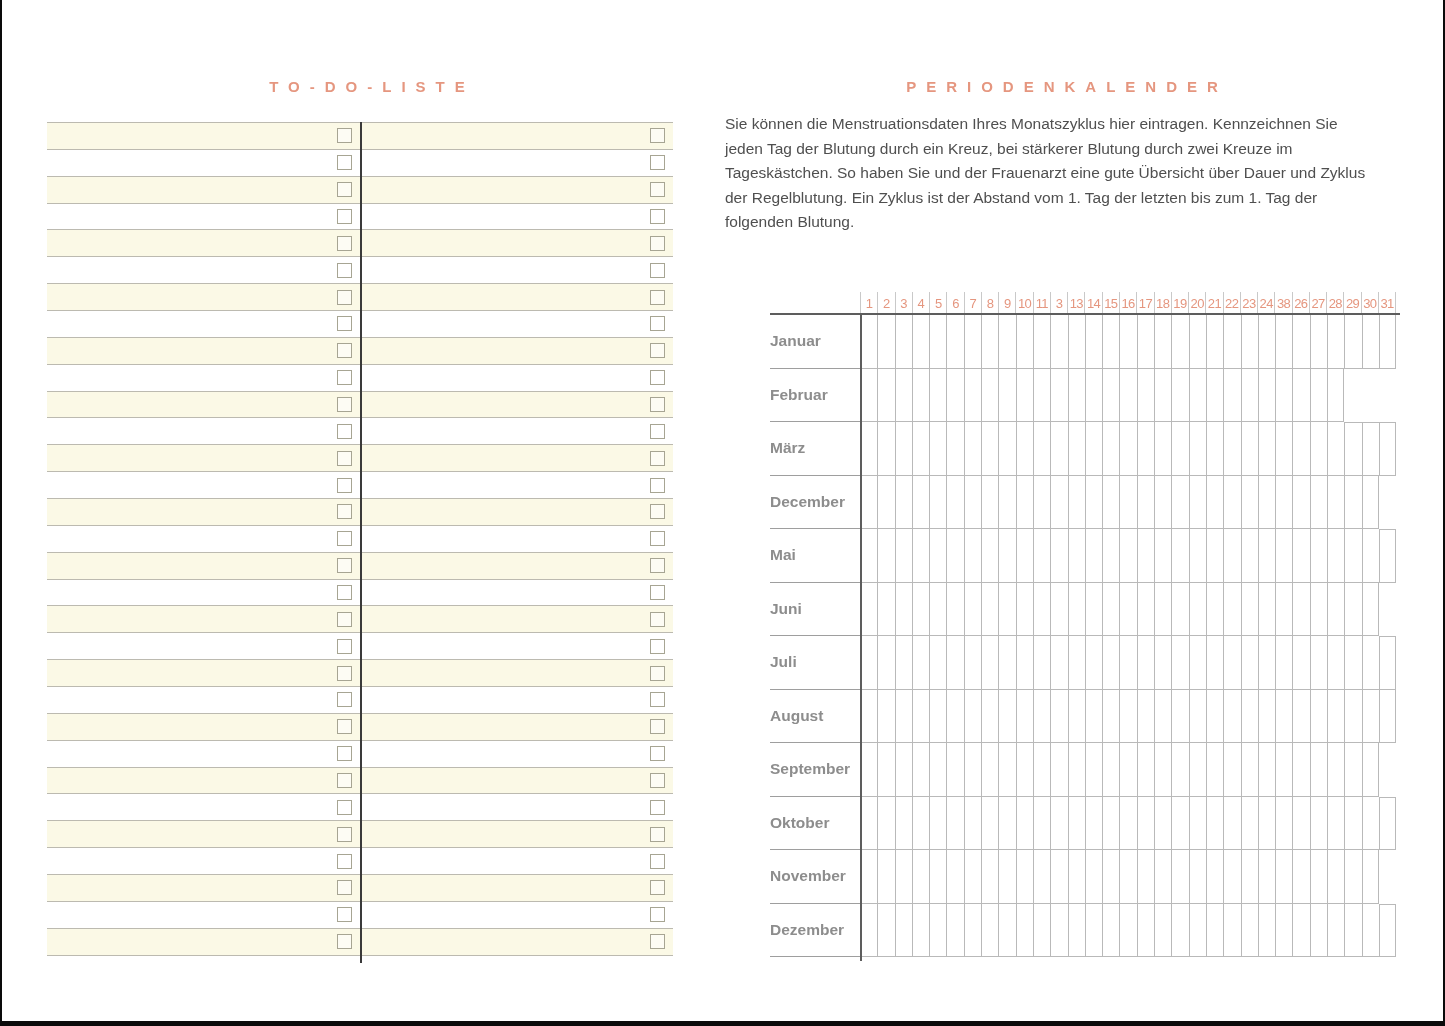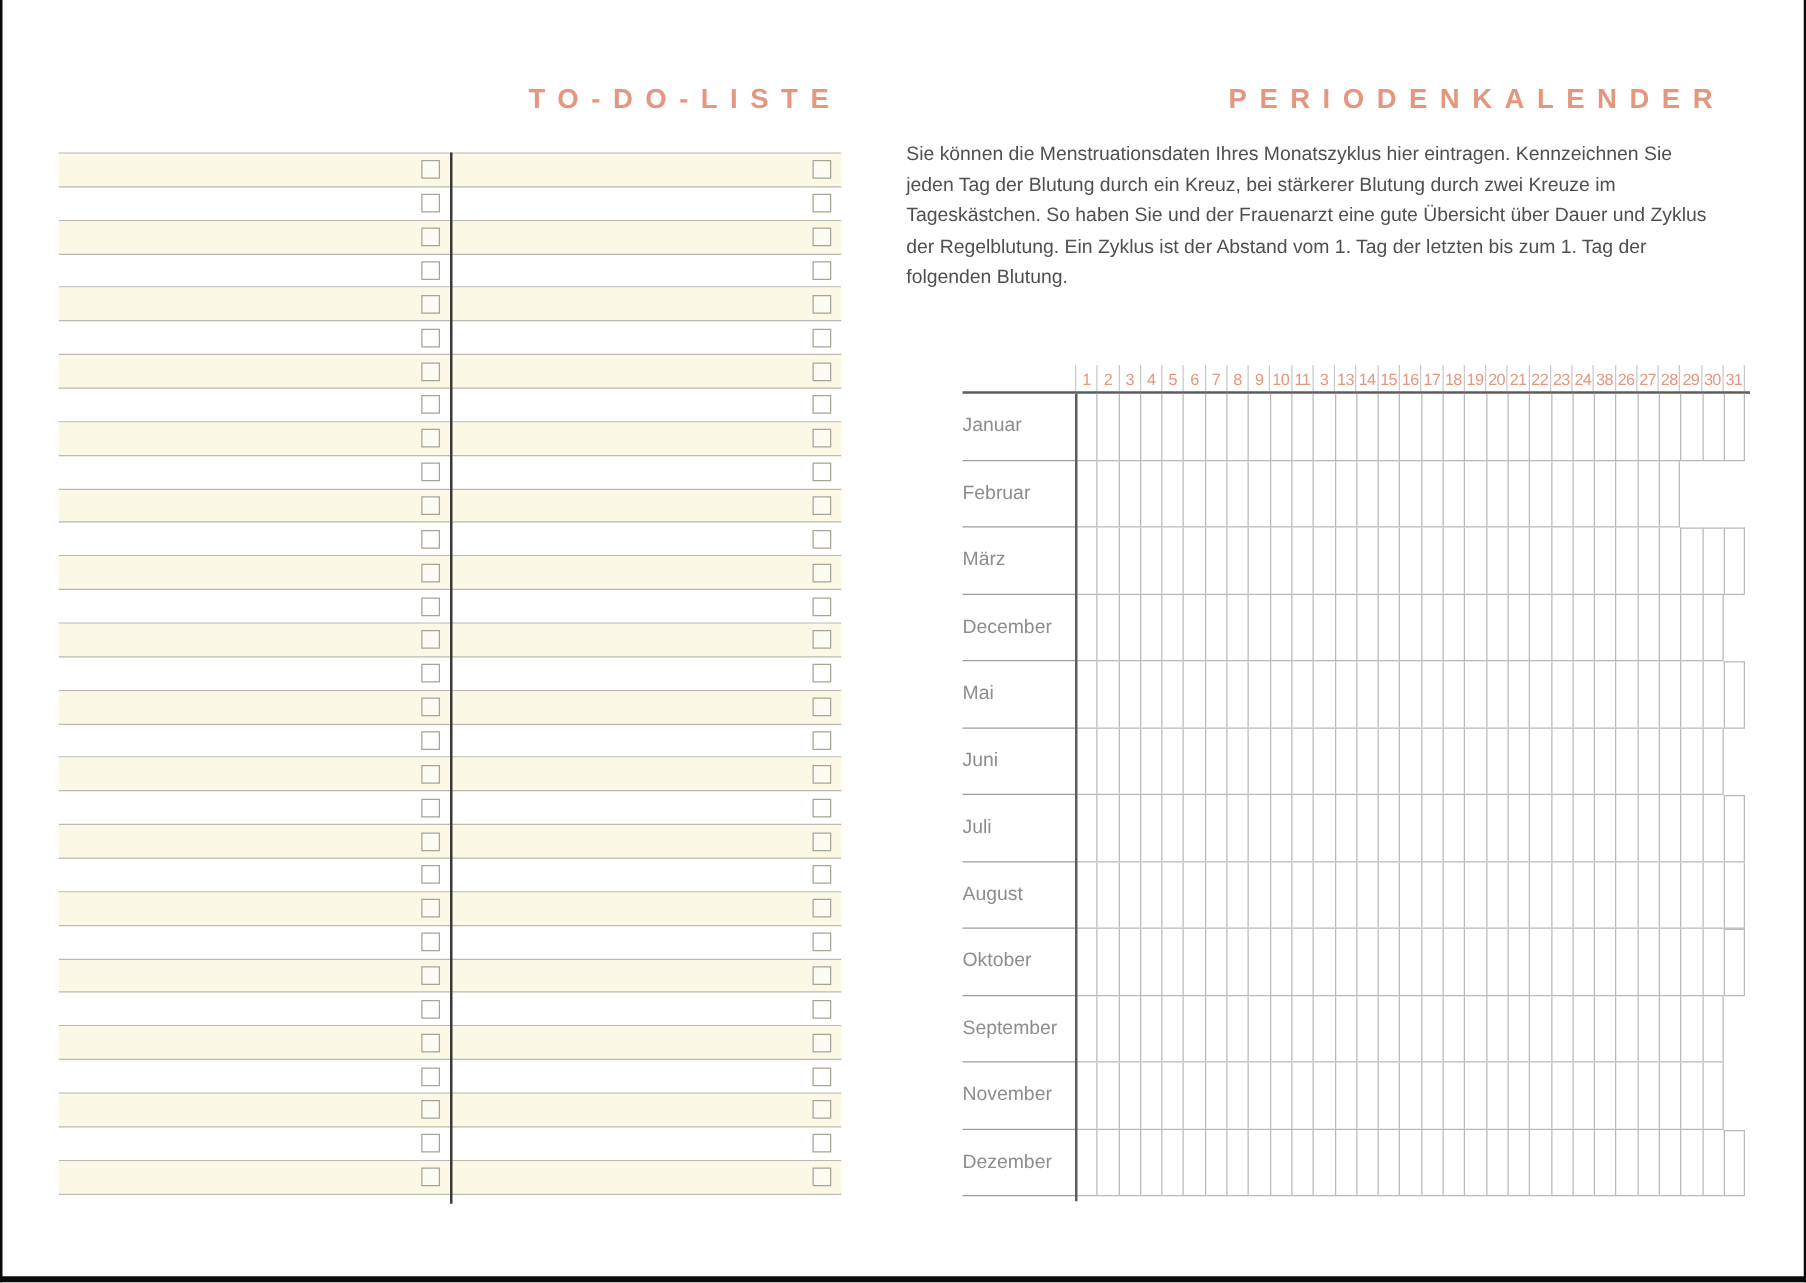--- a/index.html
+++ b/index.html
@@ -12,22 +12,22 @@
     --textgray:#4f4f4f;
   }
   html,body{margin:0;padding:0;background:#ffffff;}
   .page{
     position:relative;width:1445px;height:1026px;background:#ffffff;
     font-family:"Liberation Sans",sans-serif;box-sizing:border-box;
     border-left:2px solid #0a0a0a;border-right:2px solid #0a0a0a;border-bottom:5px solid #0a0a0a;
     overflow:hidden;
   }
   .section-title{
-    position:absolute;top:66px;margin:0;font-weight:bold;font-size:22px;
-    letter-spacing:10px;color:var(--accent);text-align:right;white-space:nowrap;
+    position:absolute;top:66px;margin:12px;font-weight:bold;font-size:15px;
+    letter-spacing:10px;color:var(--accent);text-align:center;white-space:nowrap;
   }
   .todo-title{left:45px;width:626px;}
   .period-title{left:728px;width:650px;}
 
   
   .todo-list{position:absolute;left:45px;top:122px;width:626px;border-top:1px solid var(--line);}
   .todo-row{display:flex;height:26.87px;box-sizing:border-box;border-bottom:1px solid var(--line);}
   .todo-row.stripe{background:var(--stripe);}
   .todo-cell{width:50%;box-sizing:border-box;display:flex;align-items:center;justify-content:flex-end;padding-right:8px;}
   .checkbox{width:15px;height:15px;box-sizing:border-box;border:1px solid #a7a593;background:rgba(255,255,255,.55);}
@@ -40,21 +40,21 @@
   }
   .calendar{position:absolute;left:768px;top:292px;width:630px;}
   .day-row{display:flex;margin-left:90px;width:536.3px;box-sizing:border-box;align-items:flex-end;border-right:1px solid #c9c9c9;}
   .day-num{
     width:17.297px;box-sizing:border-box;border-left:1px solid #c9c9c9;
     text-align:center;font-size:13px;height:21px;line-height:24px;
     color:var(--accent);letter-spacing:-0.6px;overflow:hidden;
   }
   .month-grid{position:relative;border-top:2px solid var(--darkline);}
   .grid-spine{position:absolute;left:90px;top:0;width:2px;height:646px;background:var(--darkline);}
-  .mrow{display:flex;height:53.5px;box-sizing:border-box;}
+  .mrow{display:flex;height:53.5px;box-sizing:border-box;font-weight:bold;}
   .mlabel{
     width:90px;box-sizing:border-box;border-bottom:1px solid #9e9e9e;
     display:flex;align-items:center;font-size:15.5px;color:var(--labelgray);
   }
   .mcells{display:flex;box-sizing:border-box;border-bottom:1px solid var(--grid);}
   .mcell{width:17.297px;box-sizing:border-box;border-left:1px solid var(--grid);}
   .mcell:last-child{border-right:1px solid var(--grid);}
   .mcell.topline{border-top:1px solid var(--grid);}
 </style>
 </head>
@@ -634,20 +634,55 @@
               <div class="mcell"></div>
               <div class="mcell"></div>
               <div class="mcell"></div>
               <div class="mcell"></div>
               <div class="mcell"></div>
               <div class="mcell"></div>
               <div class="mcell"></div>
             </div>
           </div>
           <div class="mrow">
+            <div class="mlabel">September</div>
+            <div class="mcells">
+              <div class="mcell"></div>
+              <div class="mcell"></div>
+              <div class="mcell"></div>
+              <div class="mcell"></div>
+              <div class="mcell"></div>
+              <div class="mcell"></div>
+              <div class="mcell"></div>
+              <div class="mcell"></div>
+              <div class="mcell"></div>
+              <div class="mcell"></div>
+              <div class="mcell"></div>
+              <div class="mcell"></div>
+              <div class="mcell"></div>
+              <div class="mcell"></div>
+              <div class="mcell"></div>
+              <div class="mcell"></div>
+              <div class="mcell"></div>
+              <div class="mcell"></div>
+              <div class="mcell"></div>
+              <div class="mcell"></div>
+              <div class="mcell"></div>
+              <div class="mcell"></div>
+              <div class="mcell"></div>
+              <div class="mcell"></div>
+              <div class="mcell"></div>
+              <div class="mcell"></div>
+              <div class="mcell"></div>
+              <div class="mcell"></div>
+              <div class="mcell"></div>
+              <div class="mcell"></div>
+            </div>
+          </div>
+          <div class="mrow">
             <div class="mlabel">Oktober</div>
             <div class="mcells">
               <div class="mcell"></div>
               <div class="mcell"></div>
               <div class="mcell"></div>
               <div class="mcell"></div>
               <div class="mcell"></div>
               <div class="mcell"></div>
               <div class="mcell"></div>
               <div class="mcell"></div>
@@ -667,55 +702,20 @@
               <div class="mcell"></div>
               <div class="mcell"></div>
               <div class="mcell"></div>
               <div class="mcell"></div>
               <div class="mcell"></div>
               <div class="mcell"></div>
               <div class="mcell"></div>
               <div class="mcell"></div>
               <div class="mcell"></div>
               <div class="mcell topline"></div>
-            </div>
-          </div>
-          <div class="mrow">
-            <div class="mlabel">September</div>
-            <div class="mcells">
-              <div class="mcell"></div>
-              <div class="mcell"></div>
-              <div class="mcell"></div>
-              <div class="mcell"></div>
-              <div class="mcell"></div>
-              <div class="mcell"></div>
-              <div class="mcell"></div>
-              <div class="mcell"></div>
-              <div class="mcell"></div>
-              <div class="mcell"></div>
-              <div class="mcell"></div>
-              <div class="mcell"></div>
-              <div class="mcell"></div>
-              <div class="mcell"></div>
-              <div class="mcell"></div>
-              <div class="mcell"></div>
-              <div class="mcell"></div>
-              <div class="mcell"></div>
-              <div class="mcell"></div>
-              <div class="mcell"></div>
-              <div class="mcell"></div>
-              <div class="mcell"></div>
-              <div class="mcell"></div>
-              <div class="mcell"></div>
-              <div class="mcell"></div>
-              <div class="mcell"></div>
-              <div class="mcell"></div>
-              <div class="mcell"></div>
-              <div class="mcell"></div>
-              <div class="mcell"></div>
             </div>
           </div>
           <div class="mrow">
             <div class="mlabel">November</div>
             <div class="mcells">
               <div class="mcell"></div>
               <div class="mcell"></div>
               <div class="mcell"></div>
               <div class="mcell"></div>
               <div class="mcell"></div>

